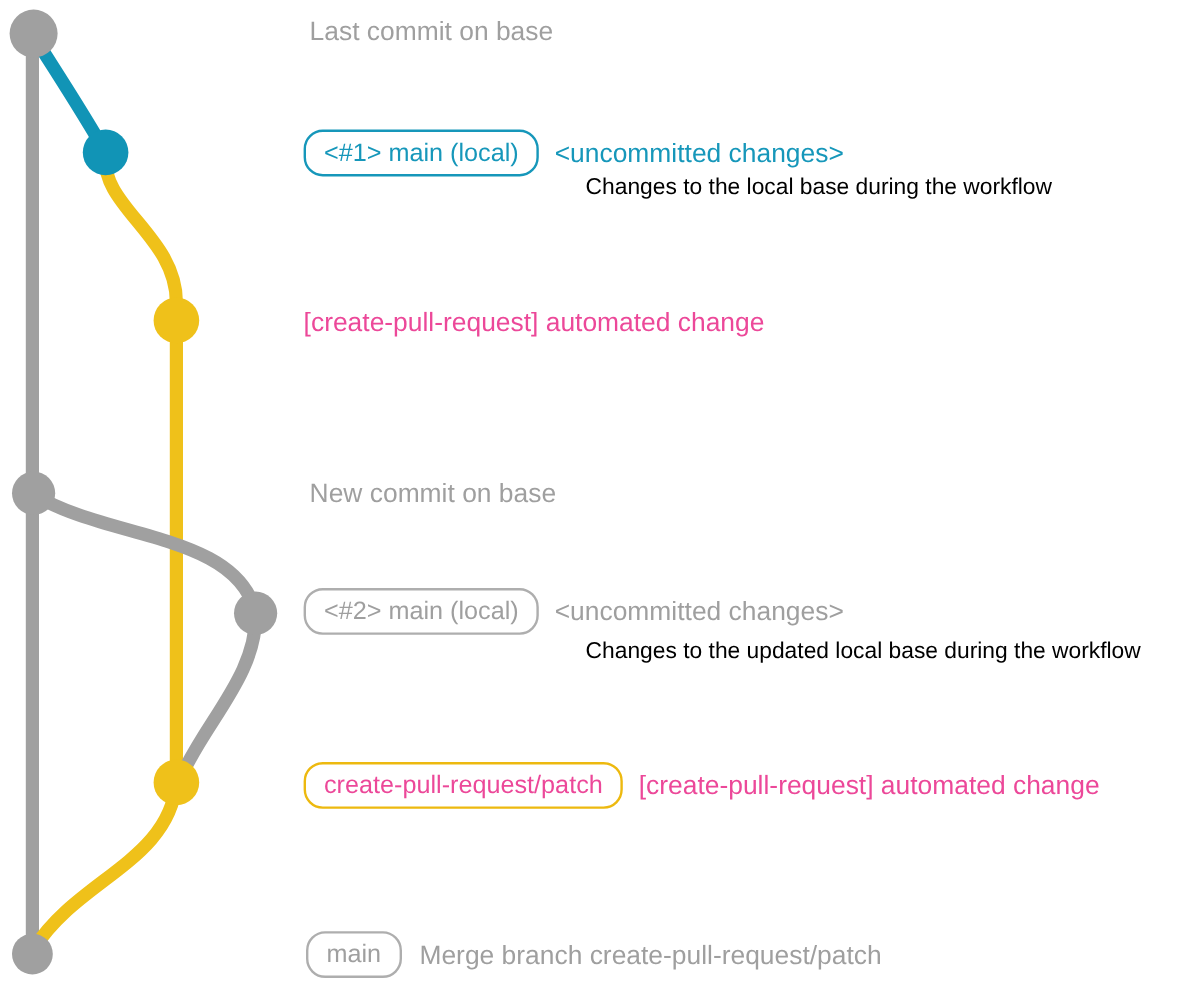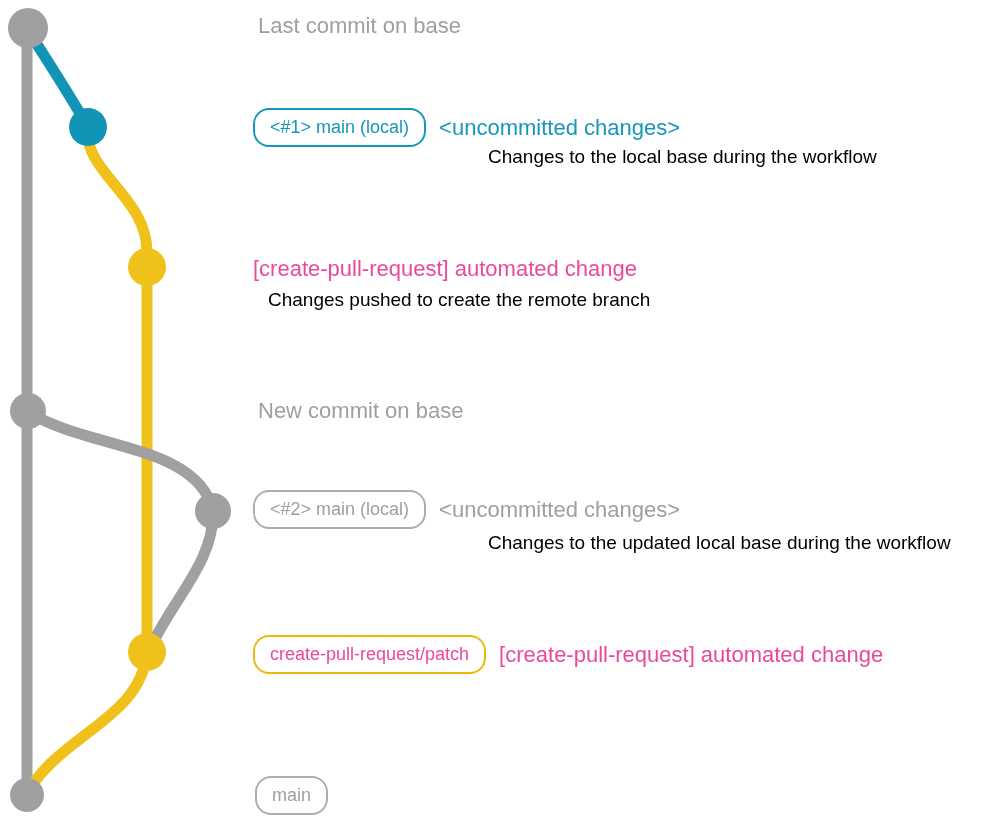--- a/index.html
+++ b/index.html
@@ -20,21 +20,21 @@
     font-size: 22px;
     line-height: 26px;
     white-space: nowrap;
   }
   .badge {
     display: inline-flex;
     align-items: center;
     border: 2px solid;
     border-radius: 16px;
     padding: 5px 15px;
-    font-size: 18px;
+    font-size: 21px;
     line-height: 25px;
     white-space: nowrap;
     background: #ffffff;
   }
   .note {
     position: absolute;
     font-family: Liberation Sans, sans-serif;
     font-size: 19px;
     line-height: 22px;
     color: #000000;
@@ -83,34 +83,34 @@
 
   <div class="row gap-13" style="left:253px; top:108px;">
     <span class="badge b-teal c-teal">&lt;#1&gt; main (local)</span>
     <span class="heading c-teal">&lt;uncommitted changes&gt;</span>
   </div>
   <div class="note" style="left:488px; top:146px;">Changes to the local base during the workflow</div>
 
   <div class="row" style="left:253px; top:256px;">
     <span class="heading c-yellow">[create-pull-request] automated change</span>
   </div>
-  <div class="note" style="left:268px; top:289px;">Changes pushed to create the remote branch</div>
 
   <div class="row" style="left:258px; top:398px;">
     <span class="heading c-gray">New commit on base</span>
   </div>
 
   <div class="row gap-13" style="left:253px; top:490px;">
     <span class="badge b-gray c-gray">&lt;#2&gt; main (local)</span>
     <span class="heading c-gray">&lt;uncommitted changes&gt;</span>
   </div>
   <div class="note" style="left:488px; top:532px;">Changes to the updated local base during the workflow</div>
 
   <div class="row gap-13" style="left:253px; top:635px;justify-content:center;">
     <span class="badge b-yellow c-yellow">create-pull-request/patch</span>
     <span class="heading c-yellow">[create-pull-request] automated change</span>
   </div>
 
   <div class="row gap-16" style="left:255px; top:776px;">
     <span class="badge b-gray c-gray">main</span>
+    <span class="heading c-gray">Merge branch create-pull-request/patch</span>
   </div>
 
 </div>
 
 </body></html>

